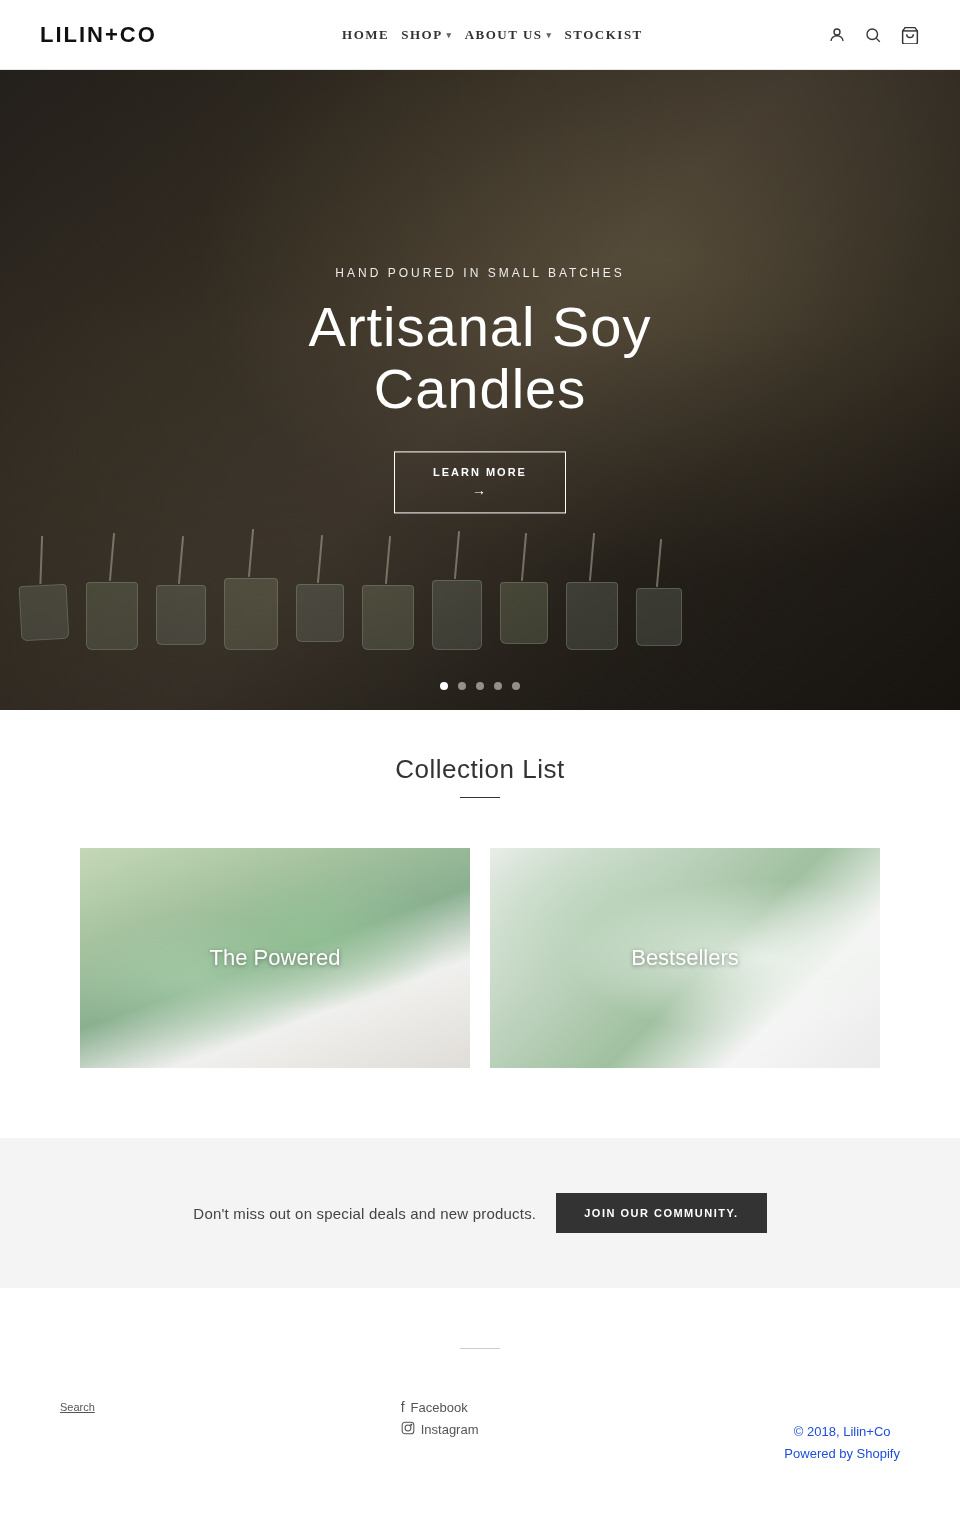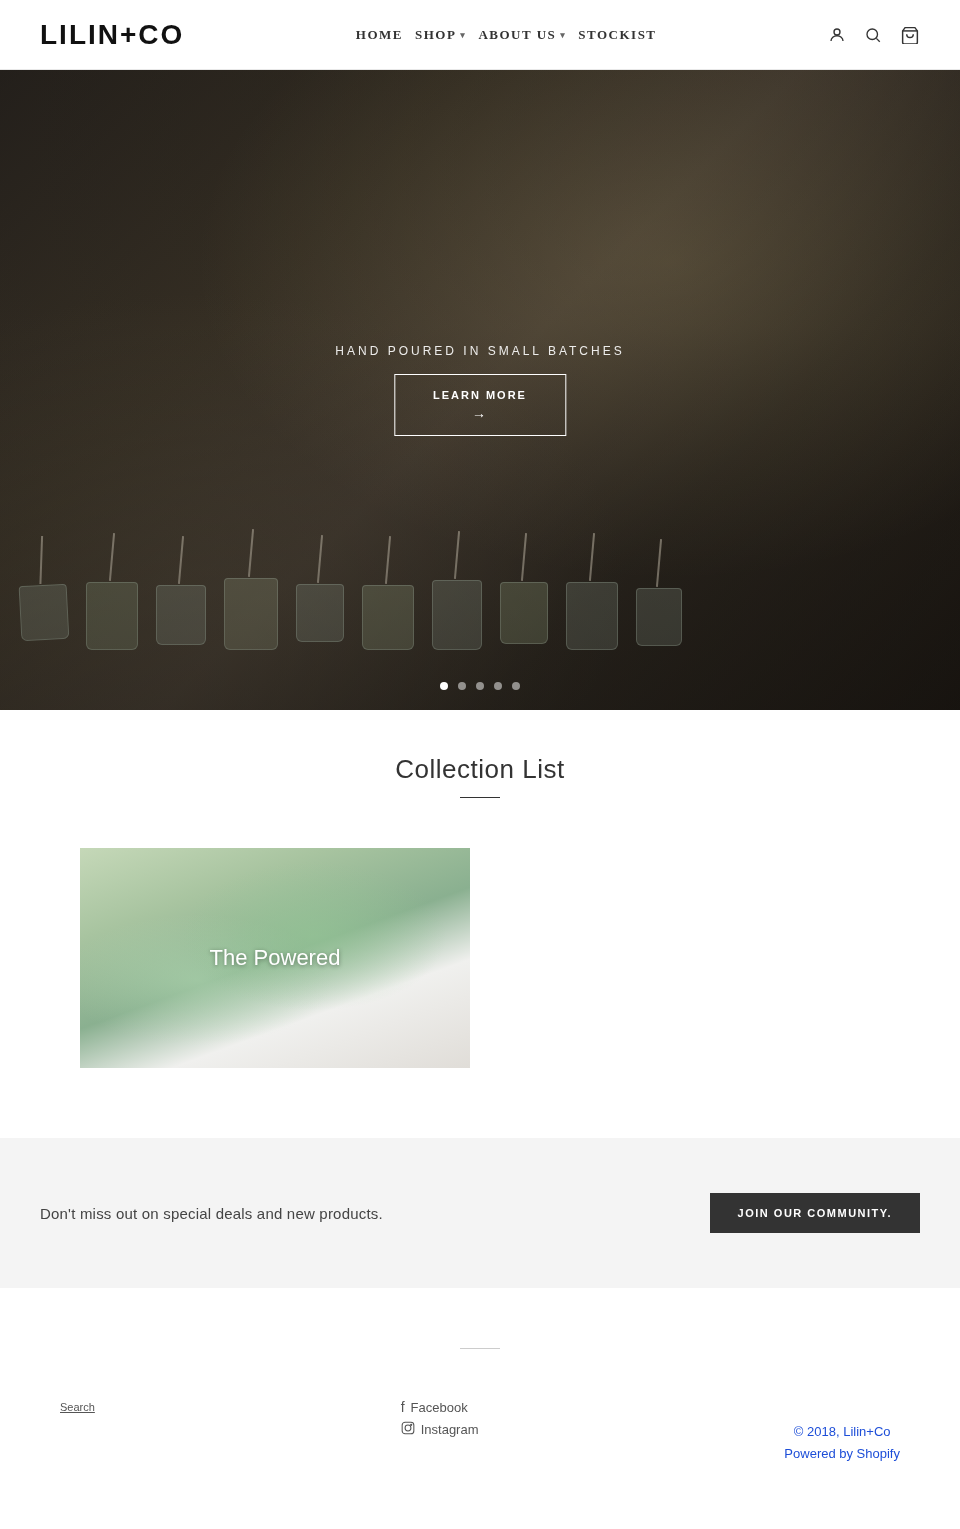--- a/index.html
+++ b/index.html
@@ -11,21 +11,21 @@
       align-items: center;
       justify-content: space-between;
       padding: 0 40px;
       height: 70px;
       border-bottom: 1px solid #e8e8e8;
       background: #fff;
       position: relative;
       z-index: 10;
     }
     .logo {
-      font-size: 28px;
+      font-size: 22px;
       font-weight: 700;
       letter-spacing: 2px;
       color: #111;
       text-transform: uppercase;
     }
     nav {
       display: flex;
       align-items: center;
       gap: 12px;
       font-family: Liberation Serif, serif;
@@ -254,21 +254,21 @@
 
     
     .newsletter-section {
       background: #f4f4f4;
       padding: 55px 40px;
       text-align: center;
     }
     .newsletter-inner {
       display: flex;
       align-items: center;
-      justify-content: space-between;
+      justify-content: center;
       gap: 20px;
     }
     .newsletter-text {
       font-size: 15px;
       color: #444;
       letter-spacing: 0.2px;
     }
     .newsletter-btn {
       padding: 14px 28px;
       background: #333;
@@ -391,20 +391,21 @@
     <div class="glass" style="height:58px;width:48px;margin-bottom:8px"></div>
     <div class="glass" style="height:65px;width:52px;background:rgba(180,195,155,0.35)"></div>
     <div class="glass" style="height:70px;width:50px"></div>
     <div class="glass" style="height:62px;width:48px;margin-bottom:6px;background:rgba(200,220,170,0.3)"></div>
     <div class="glass" style="height:68px;width:52px"></div>
     <div class="glass" style="height:58px;width:46px;margin-bottom:4px"></div>
   </div>
   <div class="hero-bg"></div>
   <div class="hero-content">
     <p class="hero-subtitle">HAND POURED IN SMALL BATCHES</p>
+    <h1 class="hero-title">Artisanal Soy Candles</h1>
     <button class="hero-btn">
       <span>LEARN MORE</span>
       <span class="hero-btn-arrow">→</span>
     </button>
   </div>
   <div class="slide-indicators">
     <div class="dot active"></div>
     <div class="dot"></div>
     <div class="dot"></div>
     <div class="dot"></div>
@@ -412,20 +413,24 @@
   </div>
 </section>
 
 <section class="collection-section">
   <h2 class="section-title">Collection List</h2>
   <div class="section-divider"></div>
   <div class="collection-grid">
     <div class="collection-item">
       <div class="collection-bg col1-img"></div>
       <span class="collection-label">The Powered</span>
+    </div>
+    <div class="collection-item">
+      <div class="collection-bg col2-img"></div>
+      <span class="collection-label">Bestsellers</span>
     </div>
   </div>
 </section>
 
 <section class="newsletter-section">
   <div class="newsletter-inner">
     <p class="newsletter-text">Don't miss out on special deals and new products.</p>
     <button class="newsletter-btn">JOIN OUR COMMUNITY.</button>
   </div>
 </section>

